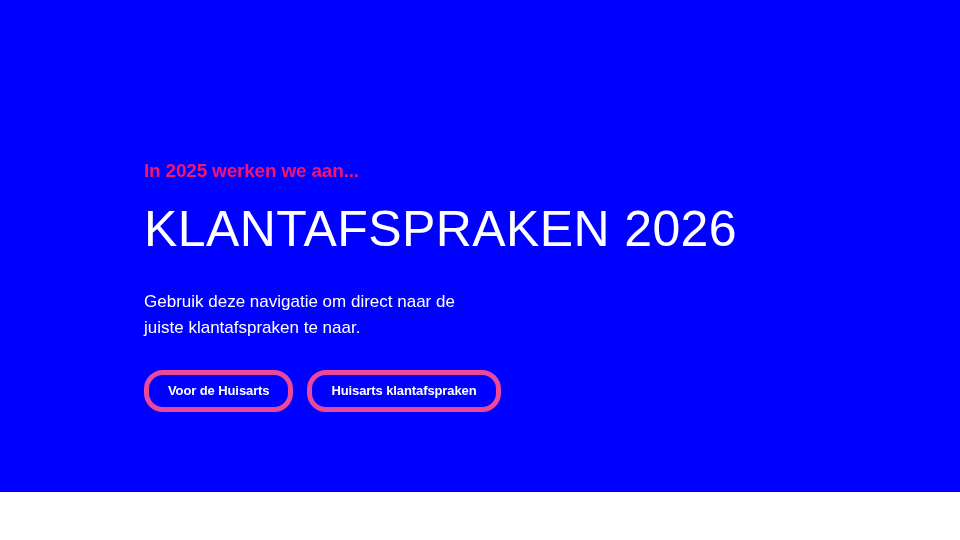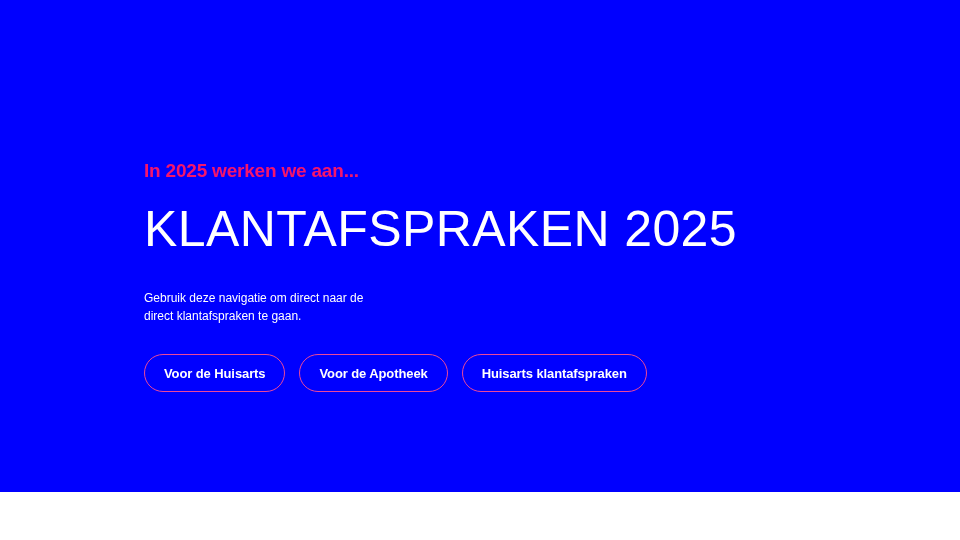--- a/index.html
+++ b/index.html
@@ -57,21 +57,21 @@
     font-weight: 300;
     letter-spacing: 0.4px;
     color: #ffffff;
     line-height: 1.08;
     white-space: nowrap;
   }
 
   
   .hero-desc {
     margin-top: 33px;
-    font-size: 12px;
+    font-size: 17px;
     font-weight: 400;
     color: #ffffff;
     line-height: 1.55;
     max-width: 340px;
   }
 
   .hero-desc span { display: block; }
 
   
   .button-row {
@@ -81,21 +81,21 @@
     align-items: center;
     gap: 14px;
   }
 
   .pill-button {
     display: inline-flex;
     align-items: center;
     justify-content: center;
     height: 38px;
     padding: 16px 19px;
-    border: 1px solid #ec4899;
+    border: 5px solid #ec4899;
     border-radius: 19px;
     background: transparent;
     color: #ffffff;
     font-family: "Liberation Sans", sans-serif;
     font-size: 13px;
     font-weight: 700;
     letter-spacing: -0.1px;
     white-space: nowrap;
     cursor: pointer;
     line-height: 1;
@@ -114,30 +114,29 @@
 </head>
 <body>
 
 <div class="page">
 
   <section class="hero">
     <div class="hero-inner">
 
       <div class="eyebrow">In 2025 werken we aan...</div>
 
-      <h1 class="hero-title">KLANTAFSPRAKEN 2025</h1>
+      <h1 class="hero-title">KLANTAFSPRAKEN 2026</h1>
 
       <p class="hero-desc">
         <span>Gebruik deze navigatie om direct naar de</span>
-        <span>direct klantafspraken te gaan.</span>
+        <span>juiste klantafspraken te naar.</span>
       </p>
 
       <div class="button-row">
         <button class="pill-button">Voor de Huisarts</button>
-        <button class="pill-button">Voor de Apotheek</button>
         <button class="pill-button">Huisarts klantafspraken</button>
       </div>
 
     </div>
   </section>
 
   <div class="bottom-band"></div>
 
 </div>
 

